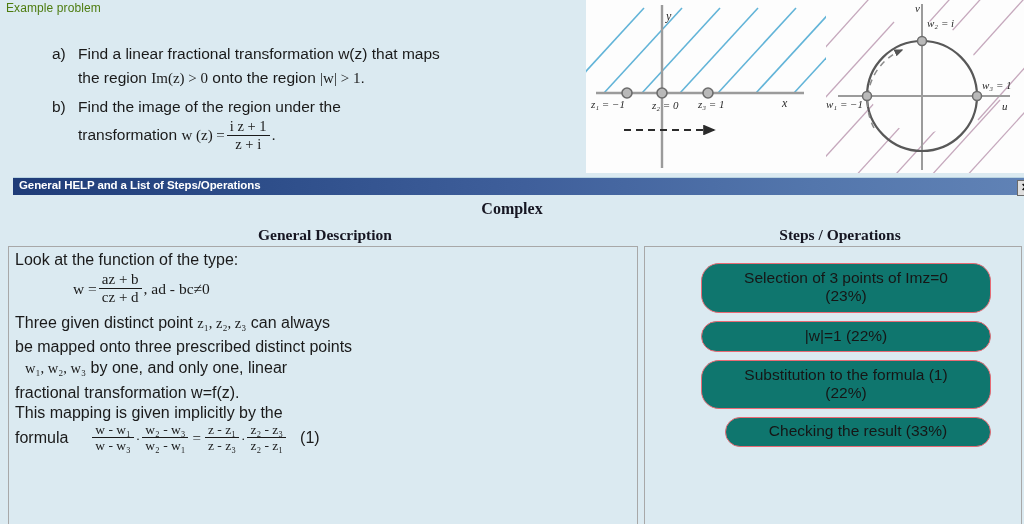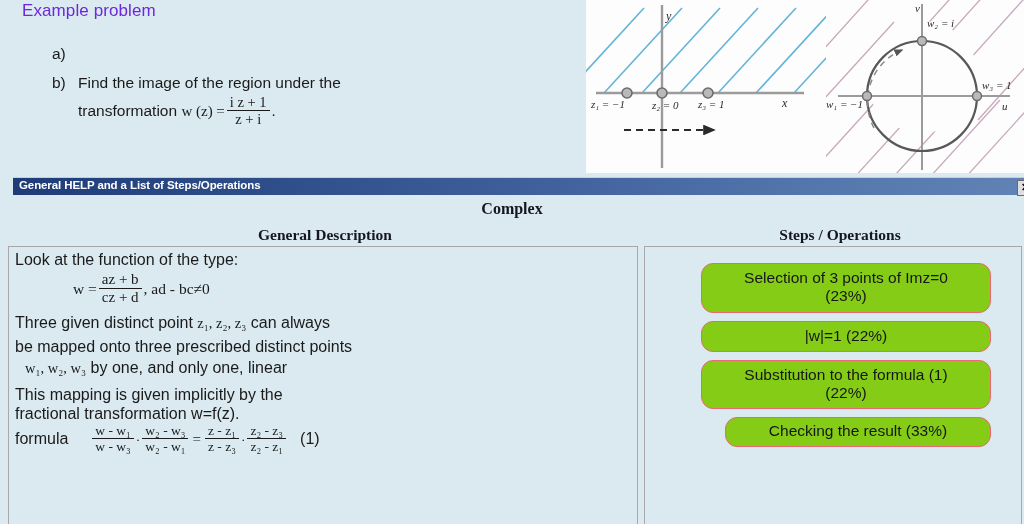--- a/index.html
+++ b/index.html
@@ -14,21 +14,21 @@
   
   #problem-area{
     position:absolute;left:0;top:0;width:1024px;height:173px;
     background:#dbeaf1;
   }
   #problem-text{
     position:absolute;left:0;top:0;width:586px;height:173px;
     background:#dbeaf1;
   }
   .prob-title{
-    position:absolute;left:22px;top:1px;font-size:17px;color:#6d28d9;
+    position:absolute;left:6px;top:1px;font-size:12px;color:#4d7c0f;
     letter-spacing:.1px;
   }
   .prob-list{
     position:absolute;left:52px;top:42px;width:530px;
   }
   .prob-item{display:flex;margin-bottom:5px;}
   .prob-marker{width:26px;flex:none;font-size:15.5px;line-height:1.55;}
   .prob-body{font-size:15.5px;line-height:1.55;}
   .mathv{font-family:"Liberation Serif", serif;font-size:15px;}
   .bars{font-family:"Liberation Serif", serif;font-size:15px;}
@@ -96,22 +96,22 @@
     background:#dbeaf1;box-sizing:border-box;overflow:hidden;
   }
   .desc-line{font-size:16px;line-height:1.14;color:#1a1a1a;margin:0 0 1px 0;}
   .desc-gap{height:7px;}
 
   .eqline{font-family:"Liberation Serif", serif;font-size:15.5px;}
 
   
   #steps-list{position:absolute;left:56px;top:16px;width:290px;}
   .step-box{
-    border:1.6px solid #e86a74;border-radius:12px;
-    background:#84cc16;
+    border:1.6px solid #e86a74;border-radius:18px;
+    background:#0f766e;
     text-align:center;
     font-size:15.5px;line-height:1.18;
     color:#161616;
     padding:5px 6px 6px 6px;
     margin-bottom:8px;
     box-sizing:border-box;
     cursor:pointer;
   }
   .step-box.single{padding:4px 6px 5px 6px;margin-left:24px;}
 </style>
@@ -120,20 +120,27 @@
 
 <div id="problem-area">
 
   <div id="problem-text">
     <div class="prob-title">Example problem</div>
 
     <div class="prob-list">
 
       <div class="prob-item">
         <div class="prob-marker">a)</div>
+        <div class="prob-body">
+          <span>Find a linear fractional transformation w(z) that maps</span><br>
+          <span>the region</span>
+          <span class="mathv">Im(z) &gt; 0</span>
+          <span>onto the region</span>
+          <span class="bars">|w| &gt; 1</span><span>.</span>
+        </div>
       </div>
 
       <div class="prob-item" style="margin-top:5px;">
         <div class="prob-marker">b)</div>
         <div class="prob-body">
           <span>Find the image of the region  under the</span><br>
           <span style="line-height:2.1;display:inline-block;">transformation</span>
           <span class="mathv">w (z) =</span><span class="frac"><span class="num">i z + 1</span><span class="den">z + i</span></span><span class="mathv">.</span>
         </div>
       </div>
@@ -259,22 +266,22 @@
 
   <div class="desc-line">be mapped onto three prescribed distinct points</div>
 
   <div class="desc-line" style="margin-top:3px;">
     <span class="mathv" style="font-size:14.5px;margin-left:10px;">w₁, w₂, w₃</span>
     <span>by one, and only one, linear</span>
   </div>
 
   <div class="desc-gap" style="height:5px;"></div>
 
+  <div class="desc-line">fractional transformation w=f(z).</div>
   <div class="desc-line" style="margin-top:2px;">This mapping is given implicitly by the</div>
-  <div class="desc-line">fractional transformation w=f(z).</div>
 
   <div style="margin-top:1px;display:flex;align-items:center;">
     <span class="desc-line" style="margin-right:22px;">formula</span>
     <span class="frac" style="font-size:13.5px;">
         <span class="num">w - w₁</span>
         <span class="den">w - w₃</span>
       </span>
     <span class="eqline" style="font-size:13.5px;">·</span>
     <span class="frac" style="font-size:13.5px;">
         <span class="num">w₂ - w₃</span>

